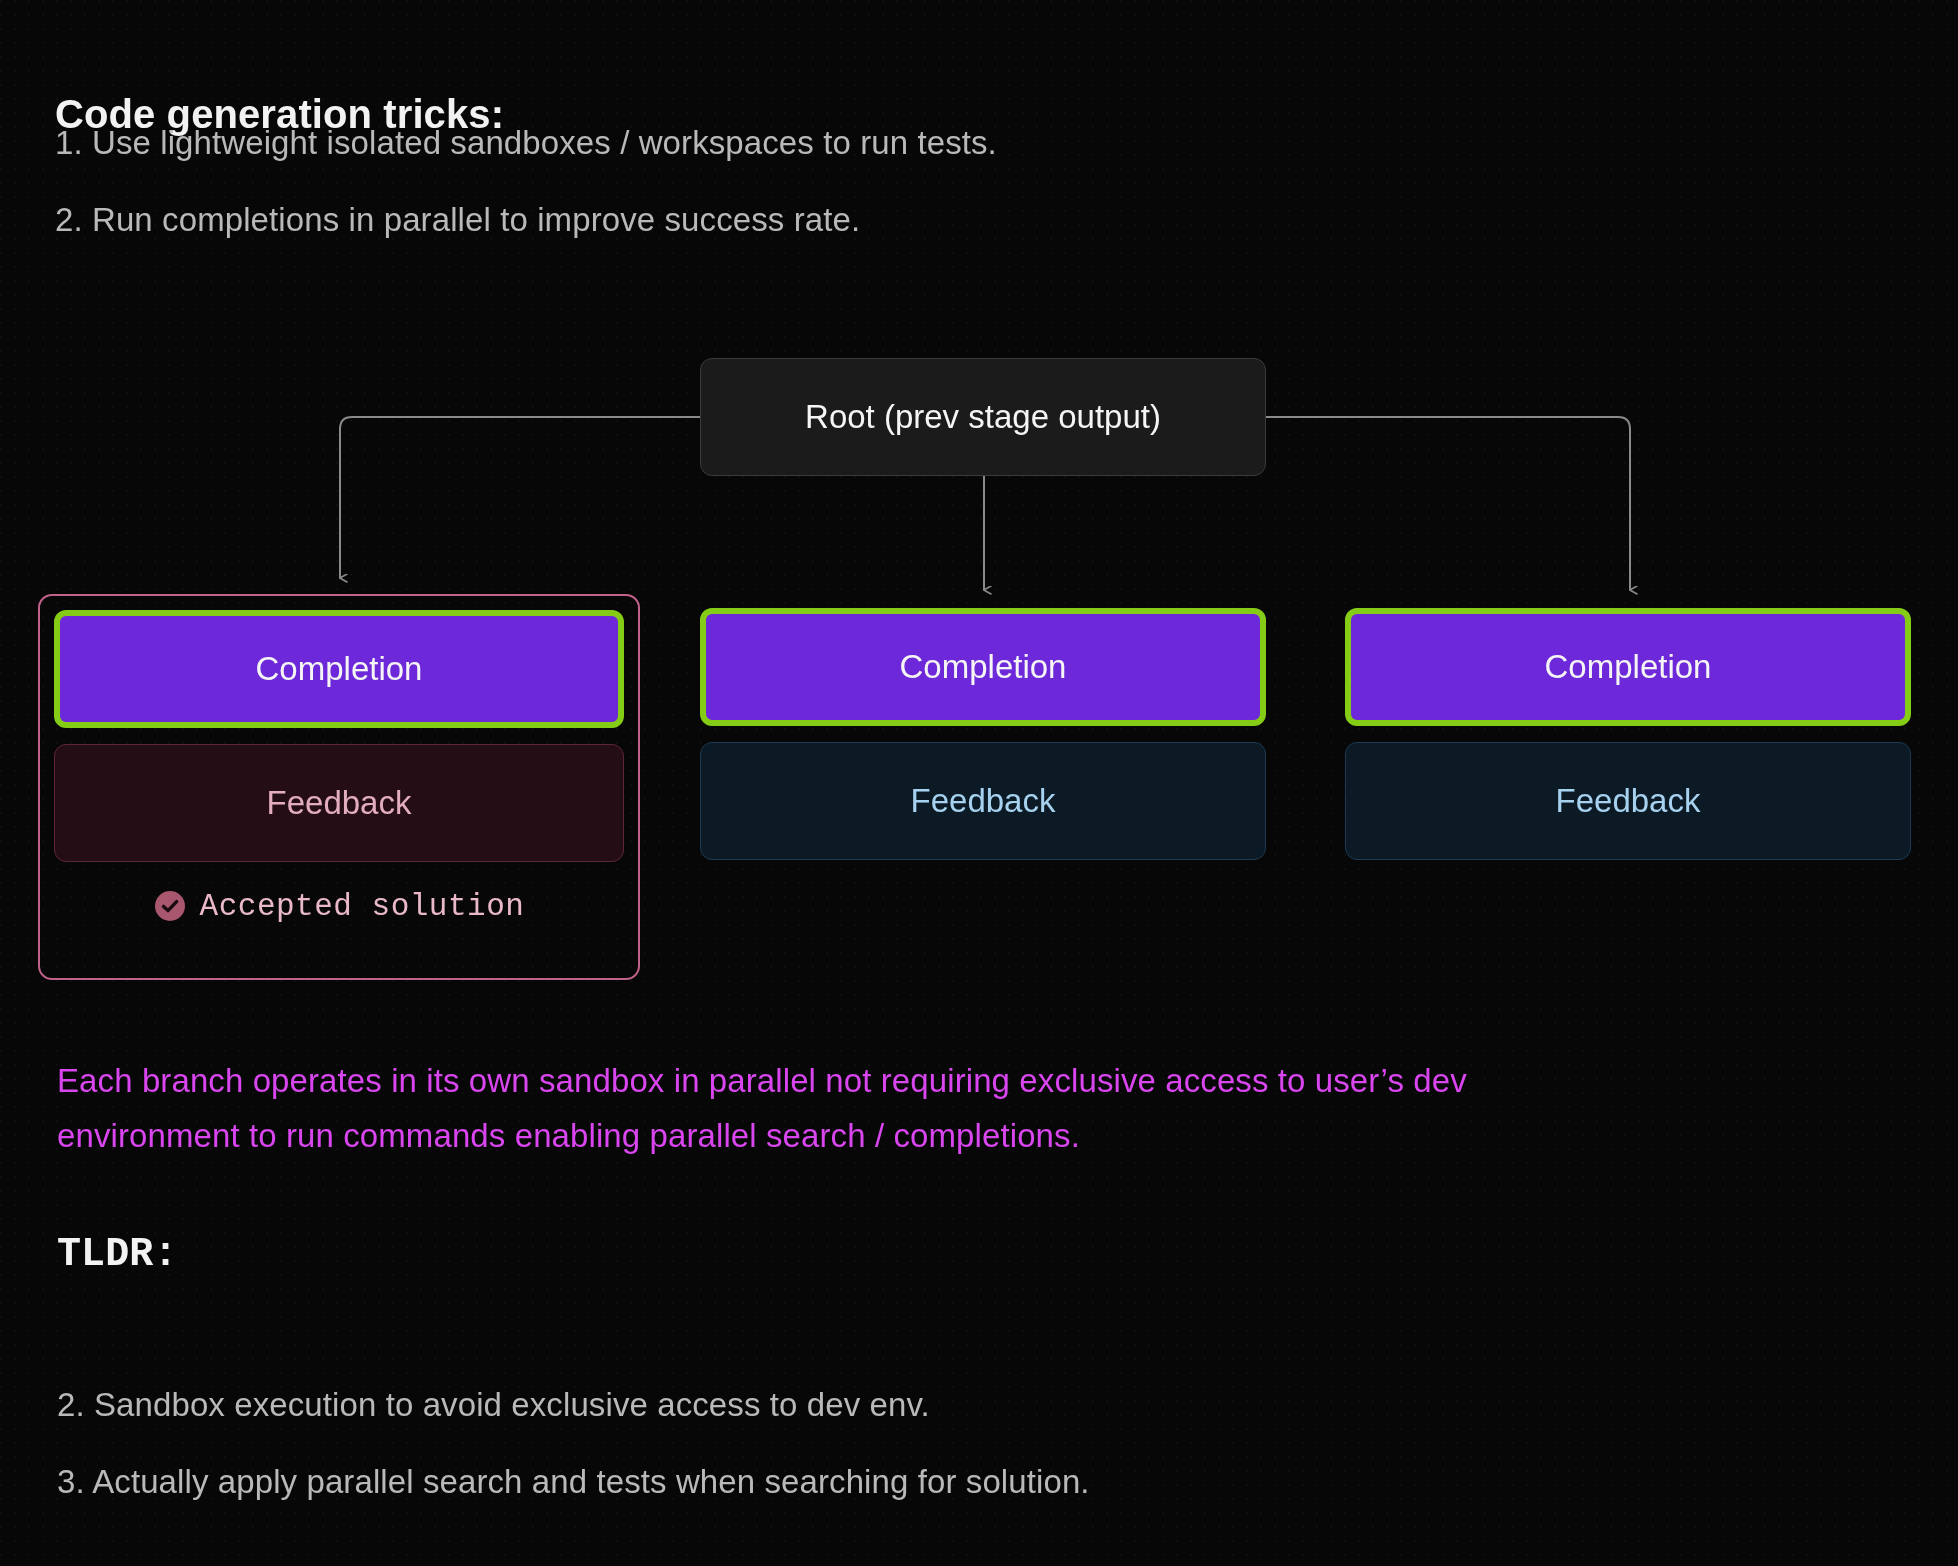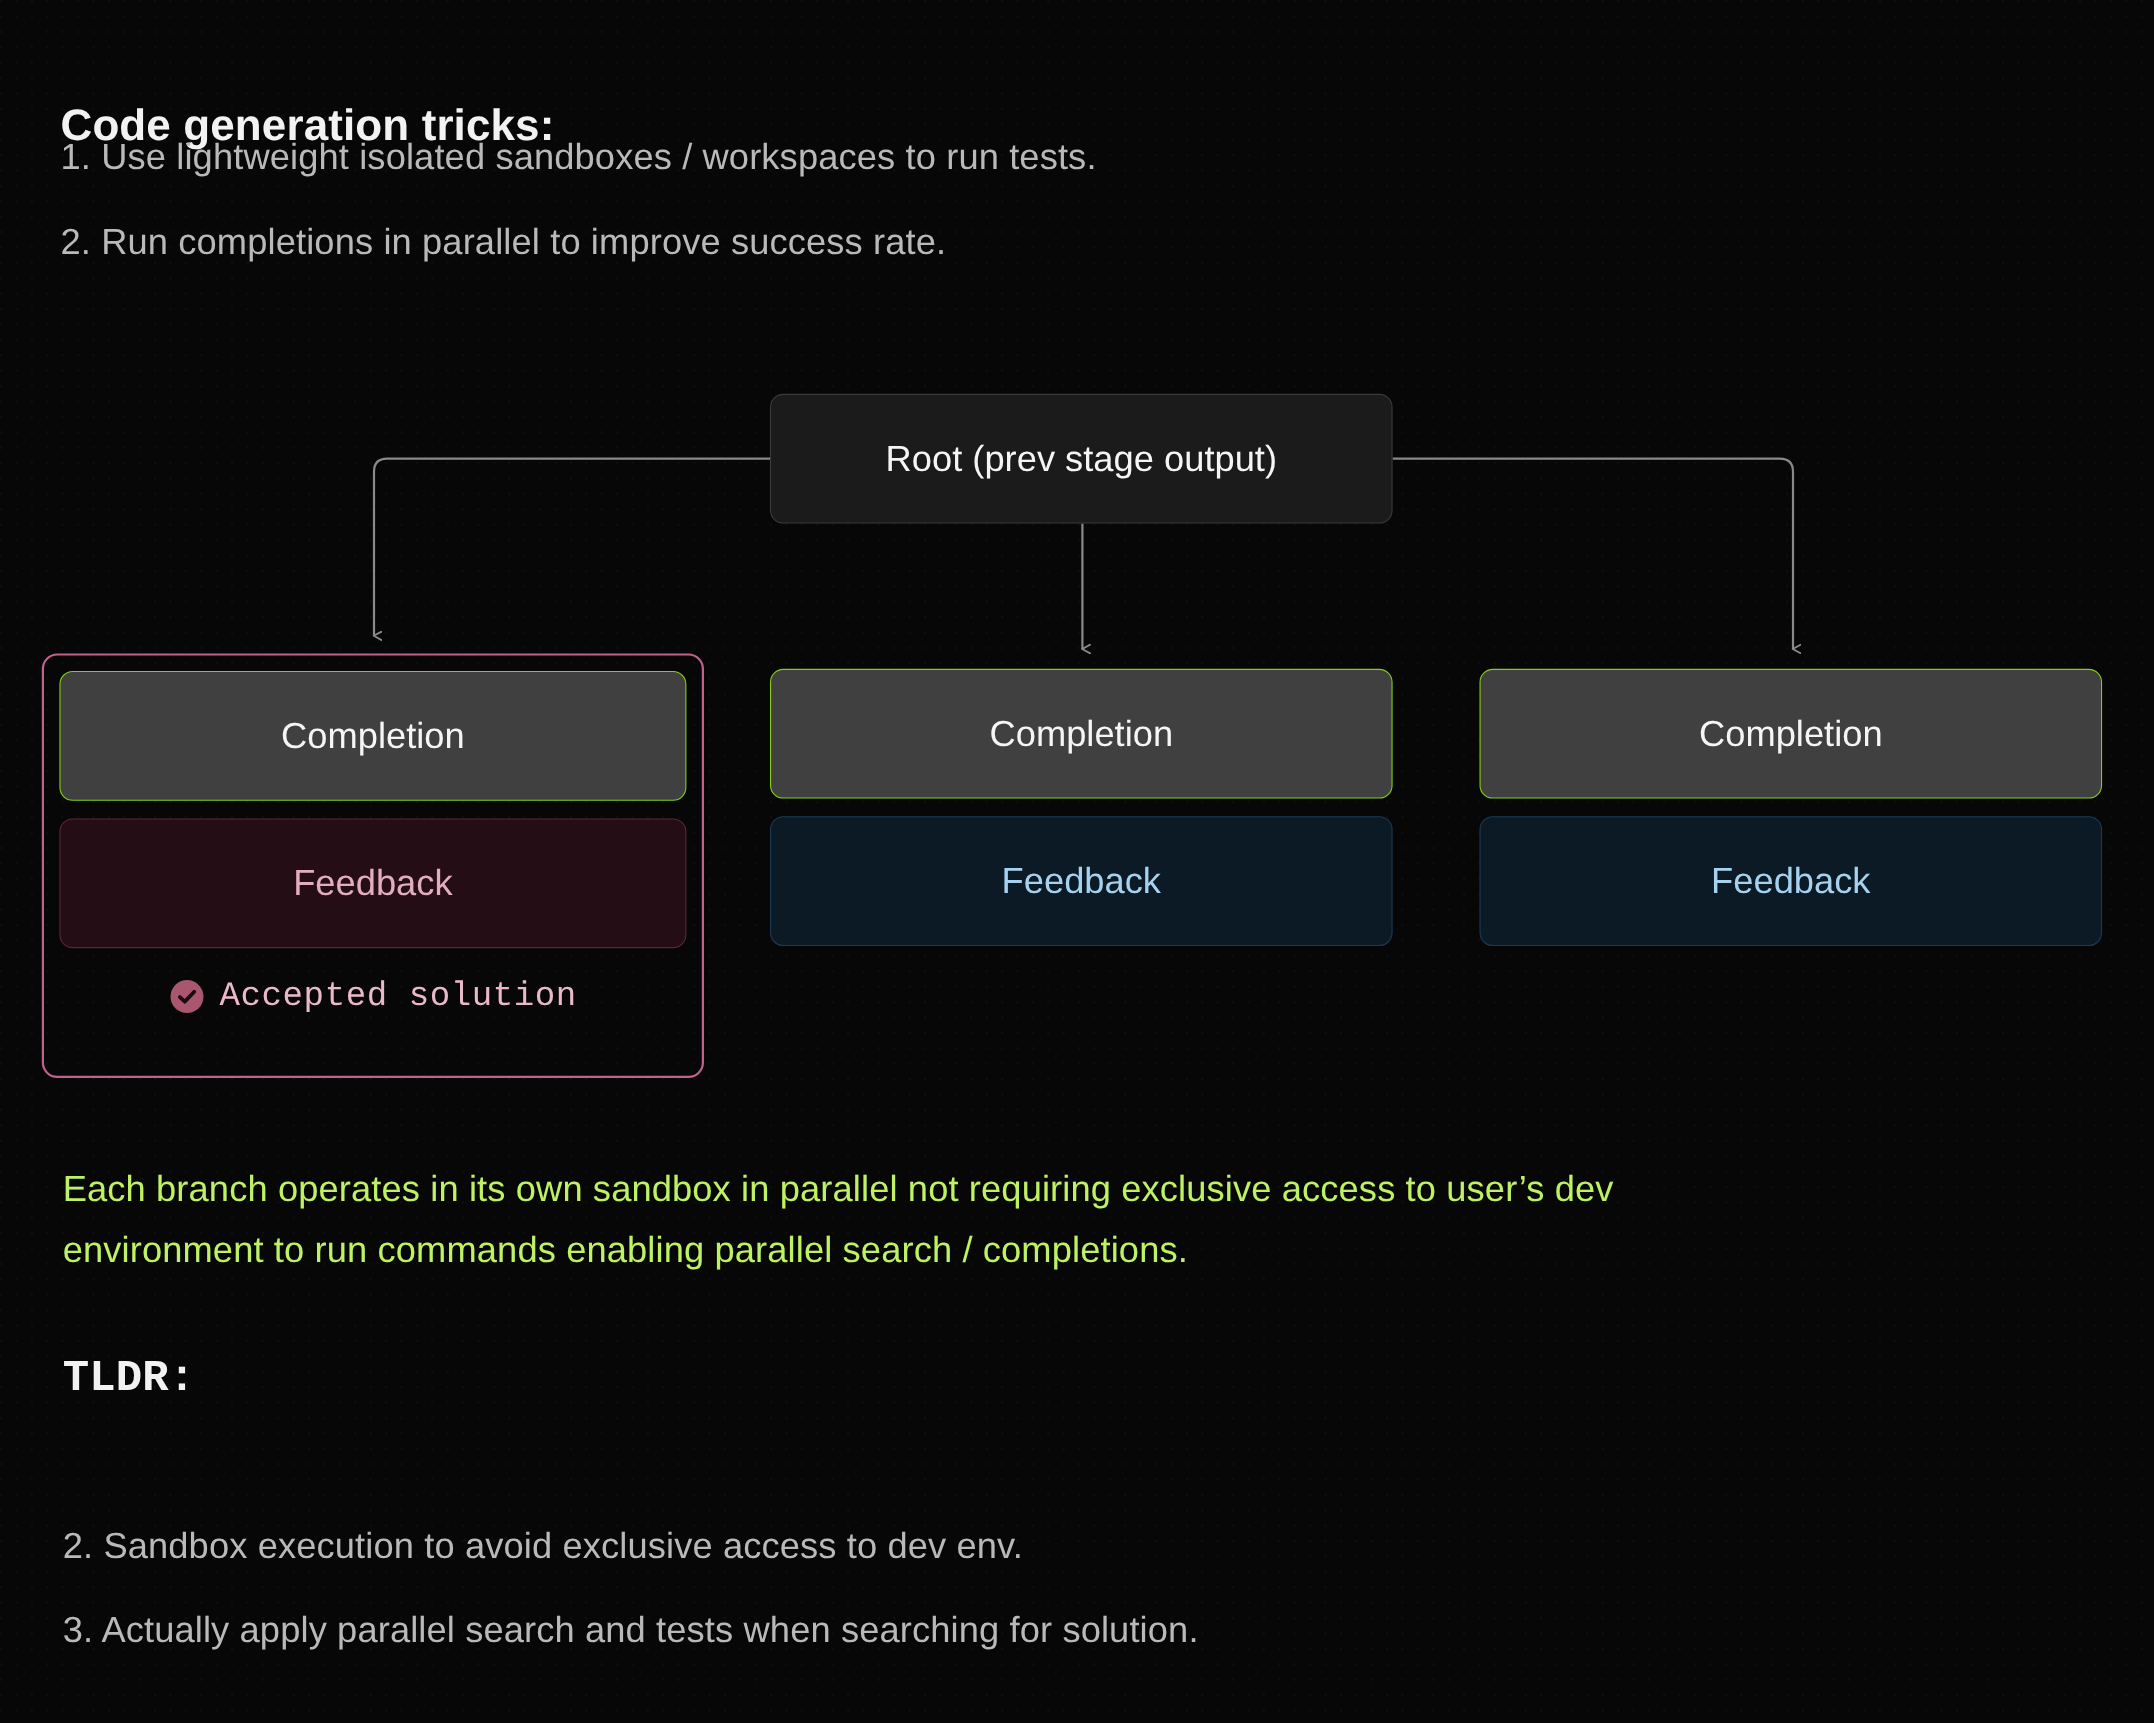--- a/index.html
+++ b/index.html
@@ -38,21 +38,21 @@
   .body-line {
     position: absolute;
     color: #b9b9b9;
     font-size: 33px;
     font-weight: 400;
     white-space: nowrap;
     letter-spacing: 0.1px;
   }
   .para {
     position: absolute;
-    color: #bef264;
+    color: #d946ef;
     font-size: 33px;
     font-weight: 400;
     line-height: 55px;
     letter-spacing: 0.1px;
   }
 
   #heading-tricks { left: 55px; top: 50px; margin-top: 42px; }
   #trick-1 { left: 55px; top: 124px; }
   #trick-2 { left: 55px; top: 201px; }
 
@@ -97,22 +97,22 @@
     height: 118px;
     background: #1b1b1b;
     border: 1px solid #3a3a3a;
     color: #f5f5f5;
     font-size: 33px;
   }
 
   
   .node-completion {
     height: 118px;
-    background: #404040;
-    border: 1px solid #84cc16;
+    background: #6d28d9;
+    border: 6px solid #84cc16;
     color: #f5f5f5;
     font-size: 33px;
     border-radius: 12px;
   }
 
   
   .node-feedback-blue {
     height: 118px;
     background: #0c1a26;
     border: 1px solid #1d3a52;

